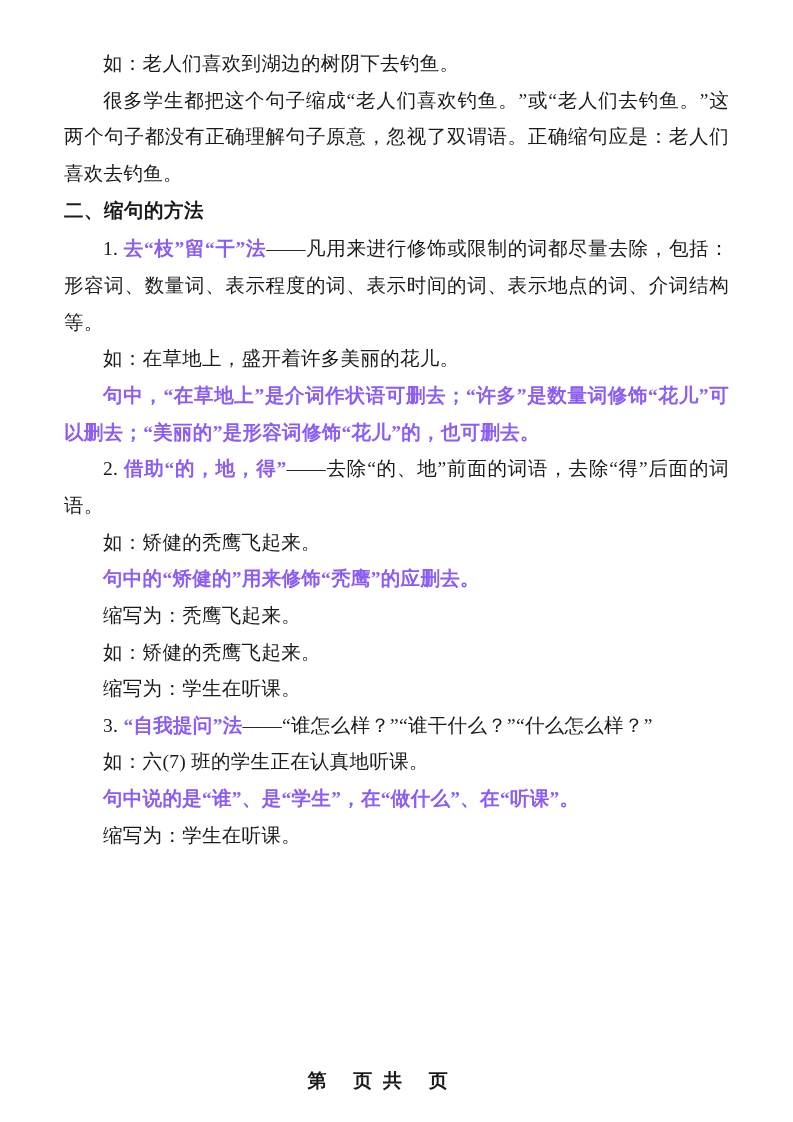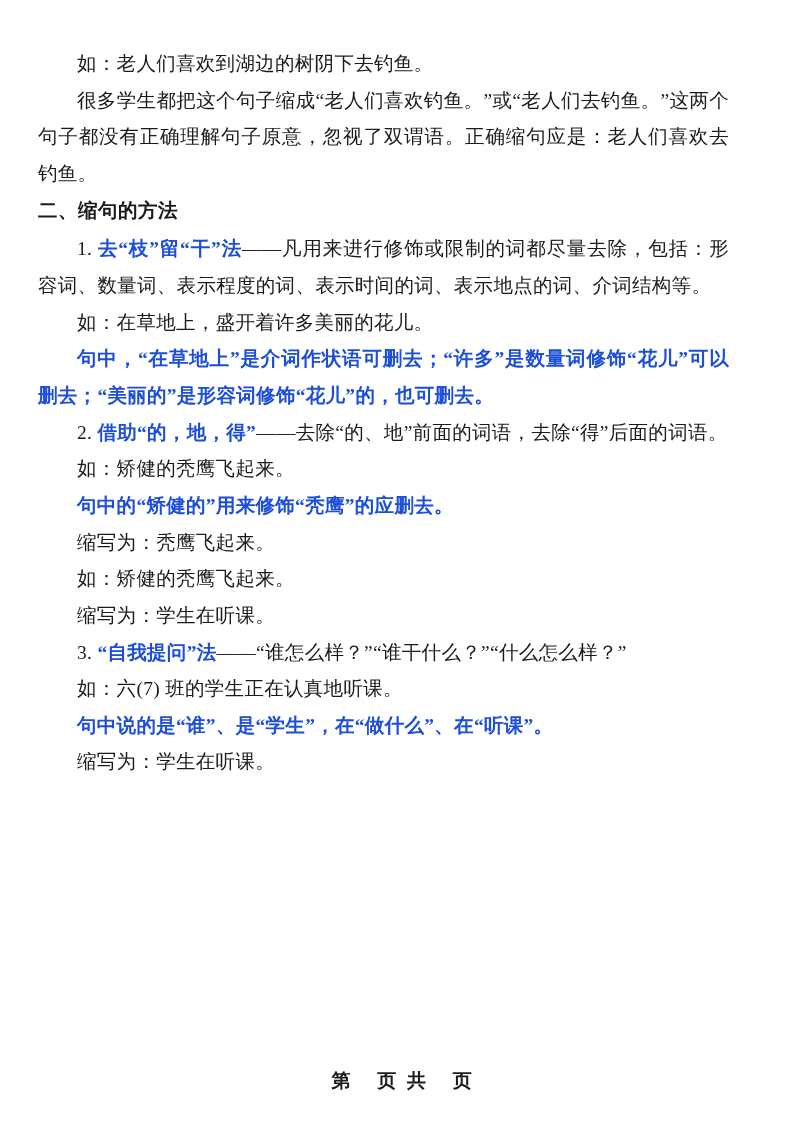--- a/index.html
+++ b/index.html
@@ -15,56 +15,55 @@
     position: relative;
     overflow: hidden;
   }
   .page {
     position: absolute;
     left: 0;
     top: 0;
     width: 793px;
     height: 1122px;
     box-sizing: border-box;
-    padding: 46px 64px 0 38px;
+    padding: 46px 64px 0 64px;
   }
   .doc-body {
     font-size: 19.5px;
     line-height: 1.88;
     letter-spacing: 0.3px;
   }
   p {
     margin: 0 0 0 0;
     text-align: justify;
     text-justify: inter-ideograph;
   }
   .indent {
     text-indent: 2em;
   }
   .heading {
     font-weight: bold;
     margin-bottom: 2px;
     letter-spacing: 0.5px;
   }
   .orange {
-    color: #1d4ed8;
+    color: #8b5cf6;
     font-weight: bold;
     margin-top: 12px;
   }
   .footer {
     position: absolute;
     left: 0;
     bottom: 28px;
     width: 758px;
     text-align: center;
     font-size: 19px;
     letter-spacing: 3px;
     color: #1a1a1a;
     font-weight: bold;
-    padding-left: 24px;
   }
   .footer span { margin: 0 4px; }
 </style>
 </head>
 <body>
 
 <div class="page">
   <div class="doc-body" id="doc-body">
       <p class="indent"><span>如：老人们喜欢到湖边的树阴下去钓鱼。</span></p>
       <p class="indent"><span>很多学生都把这个句子缩成“老人们喜欢钓鱼。”或“老人们去钓鱼。”这两个句子都没有正确理解句子原意，忽视了双谓语。正确缩句应是：老人们喜欢去钓鱼。</span></p>

